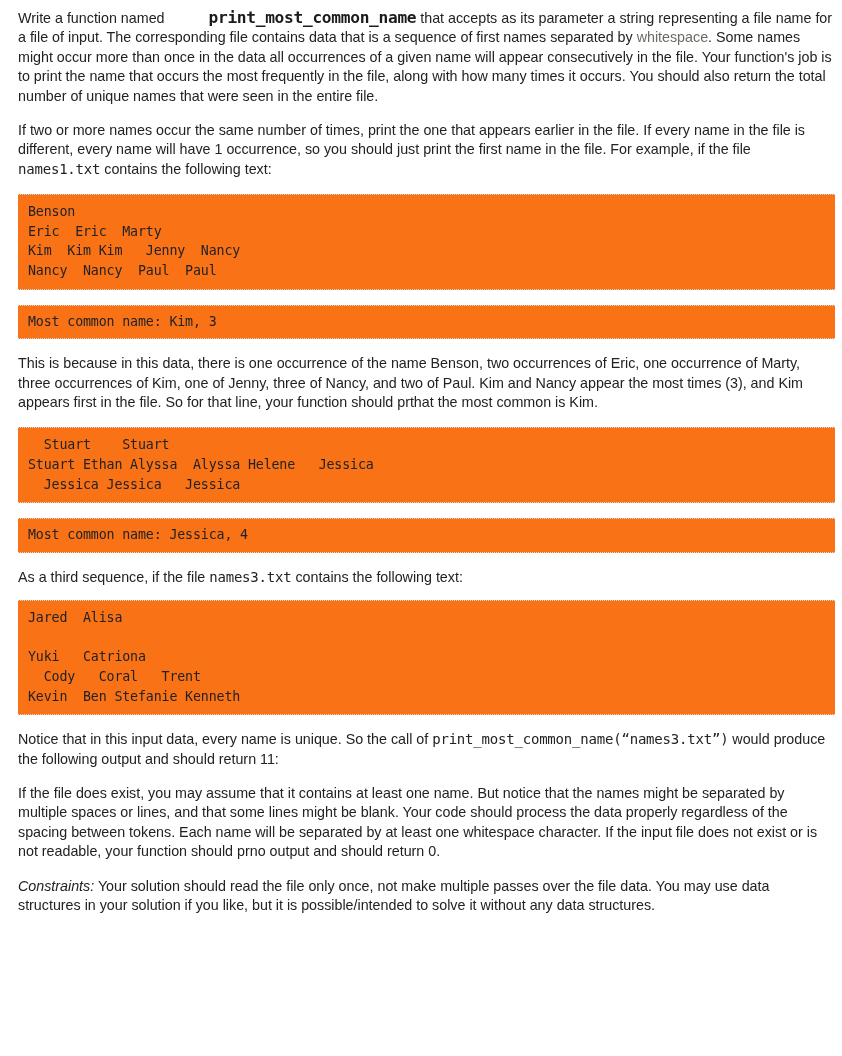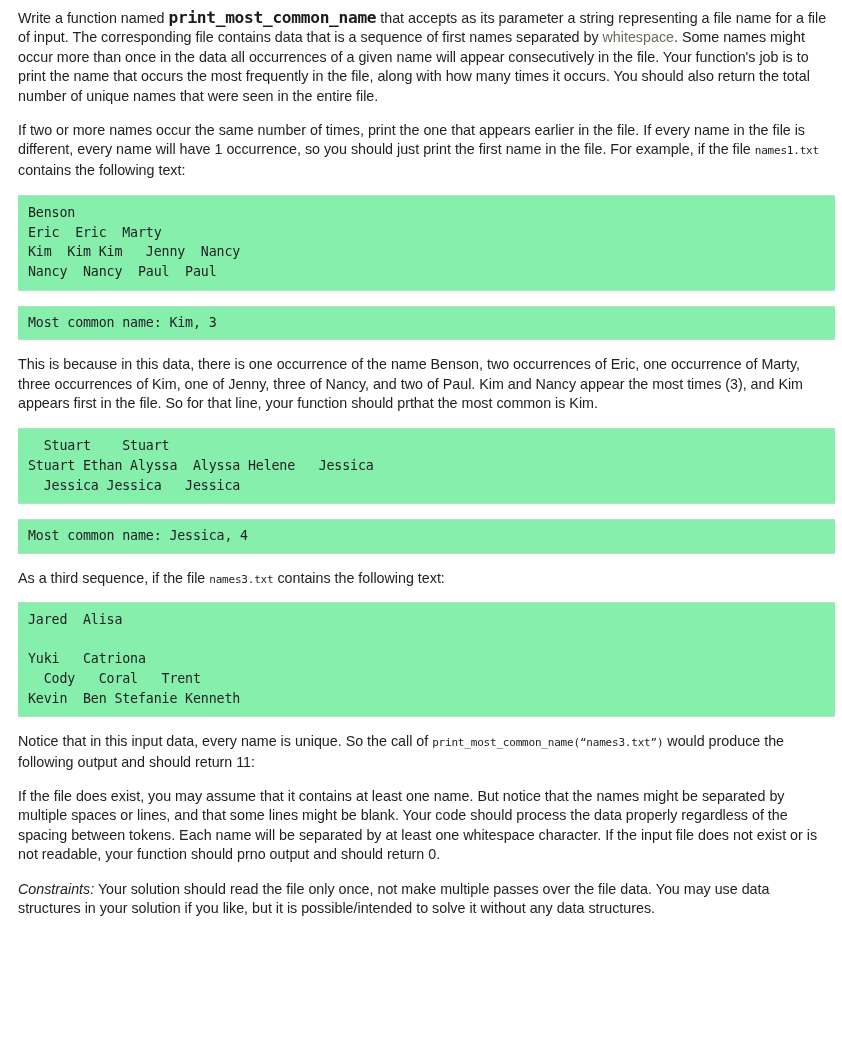--- a/index.html
+++ b/index.html
@@ -25,43 +25,44 @@
     line-height: 19.4px;
     color: #222226;
     text-align: left;
     letter-spacing: -0.01px;
   }
   p.para.tight {
     margin-bottom: 13px;
   }
   code.inline {
     font-family: "DejaVu Sans Mono", monospace;
-    font-size: 11px;
+    font-size: 14px;
     color: #222226;
     letter-spacing: -0.2px;
     white-space: pre;
   }
   span.fnname {
     font-family: "DejaVu Sans Mono", monospace;
     font-weight: bold;
     font-size: 16.2px;
     color: #1b1b1f;
     letter-spacing: -0.3px;
+    margin-left: 40px;
   }
   span.muted {
     color: #6d6a63;
     text-align: center;
   }
   em.term {
     font-style: italic;
   }
   pre.codeblock {
     margin: 0 0 15px 0;
     padding: 7px 10px 8px 10px;
-    background: #86efac;
+    background: #f97316;
     border-top: 1px dotted #d8d8d8;
     border-bottom: 1px dotted #d8d8d8;
     border-left: none;
     border-right: none;
     font-family: "DejaVu Sans Mono", monospace;
     font-size: 13.3px;
     line-height: 19.6px;
     color: #222226;
     white-space: pre;
     overflow: visible;

